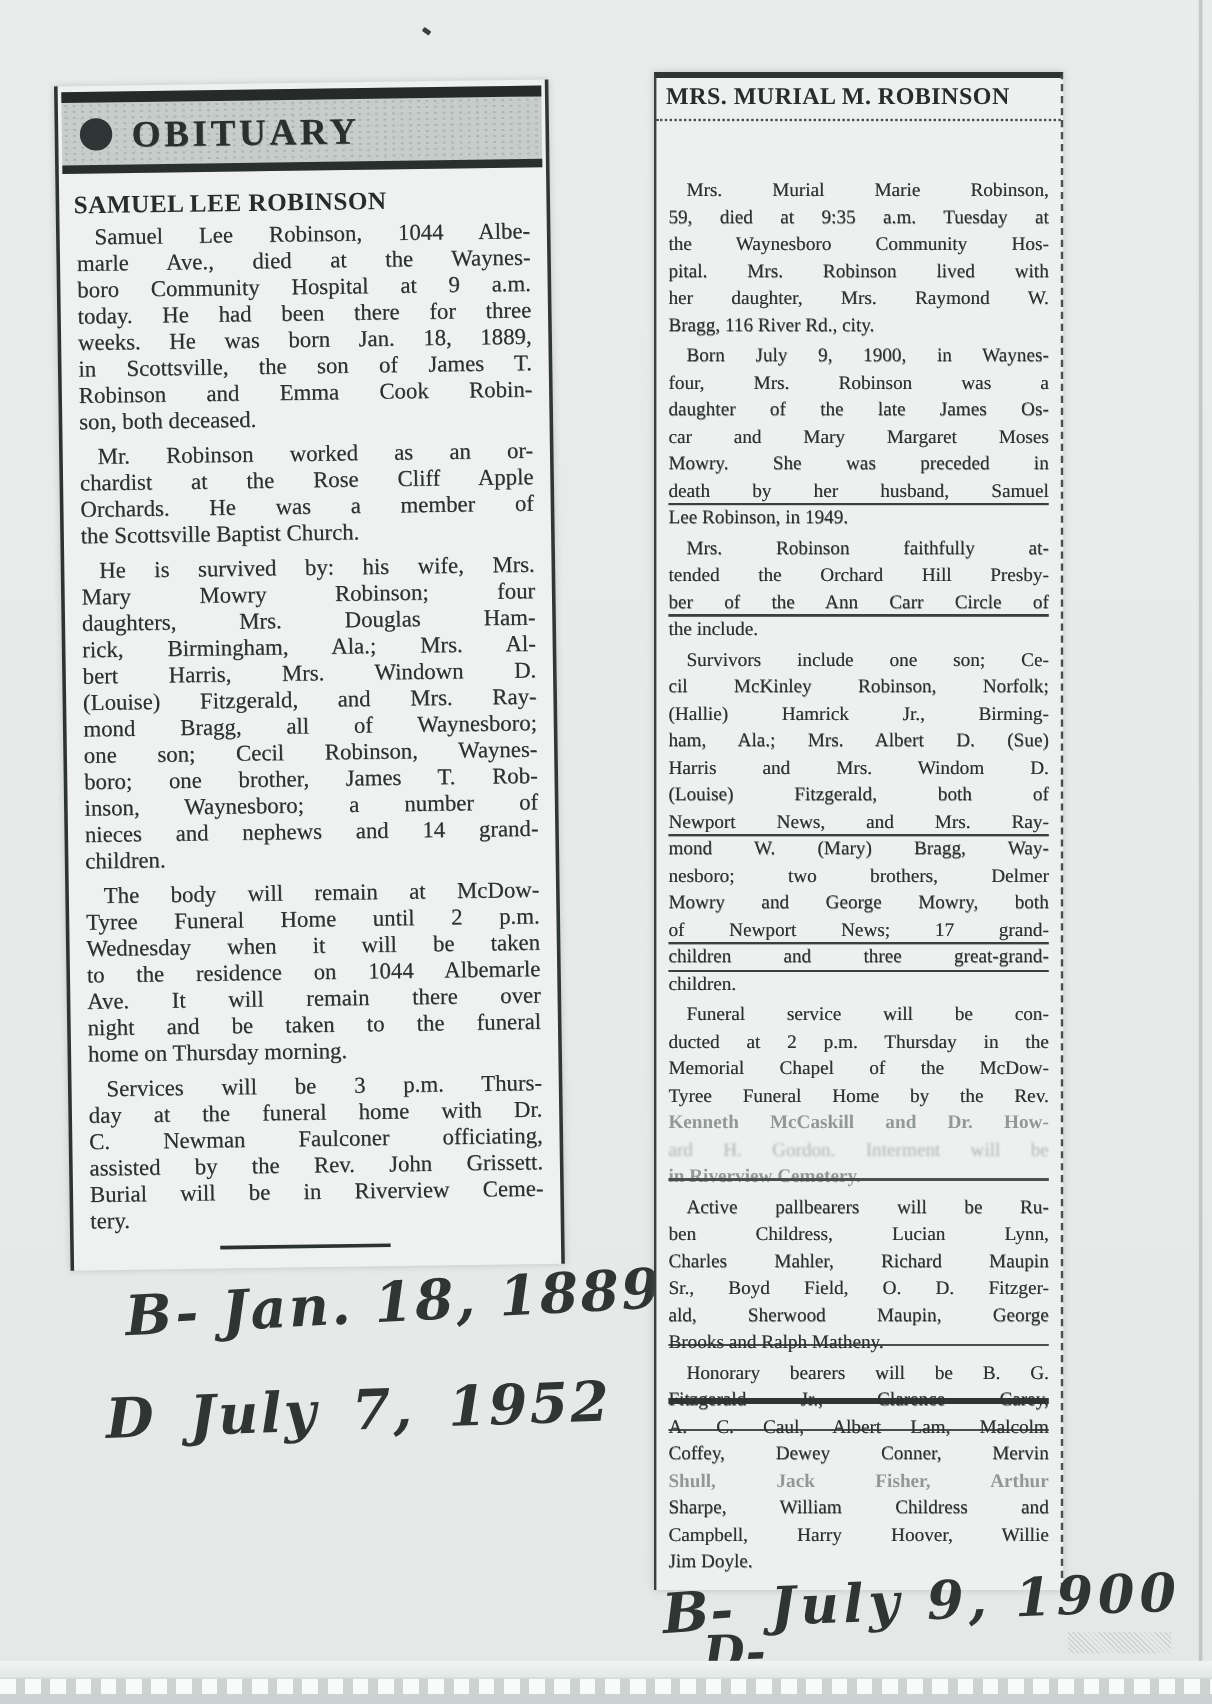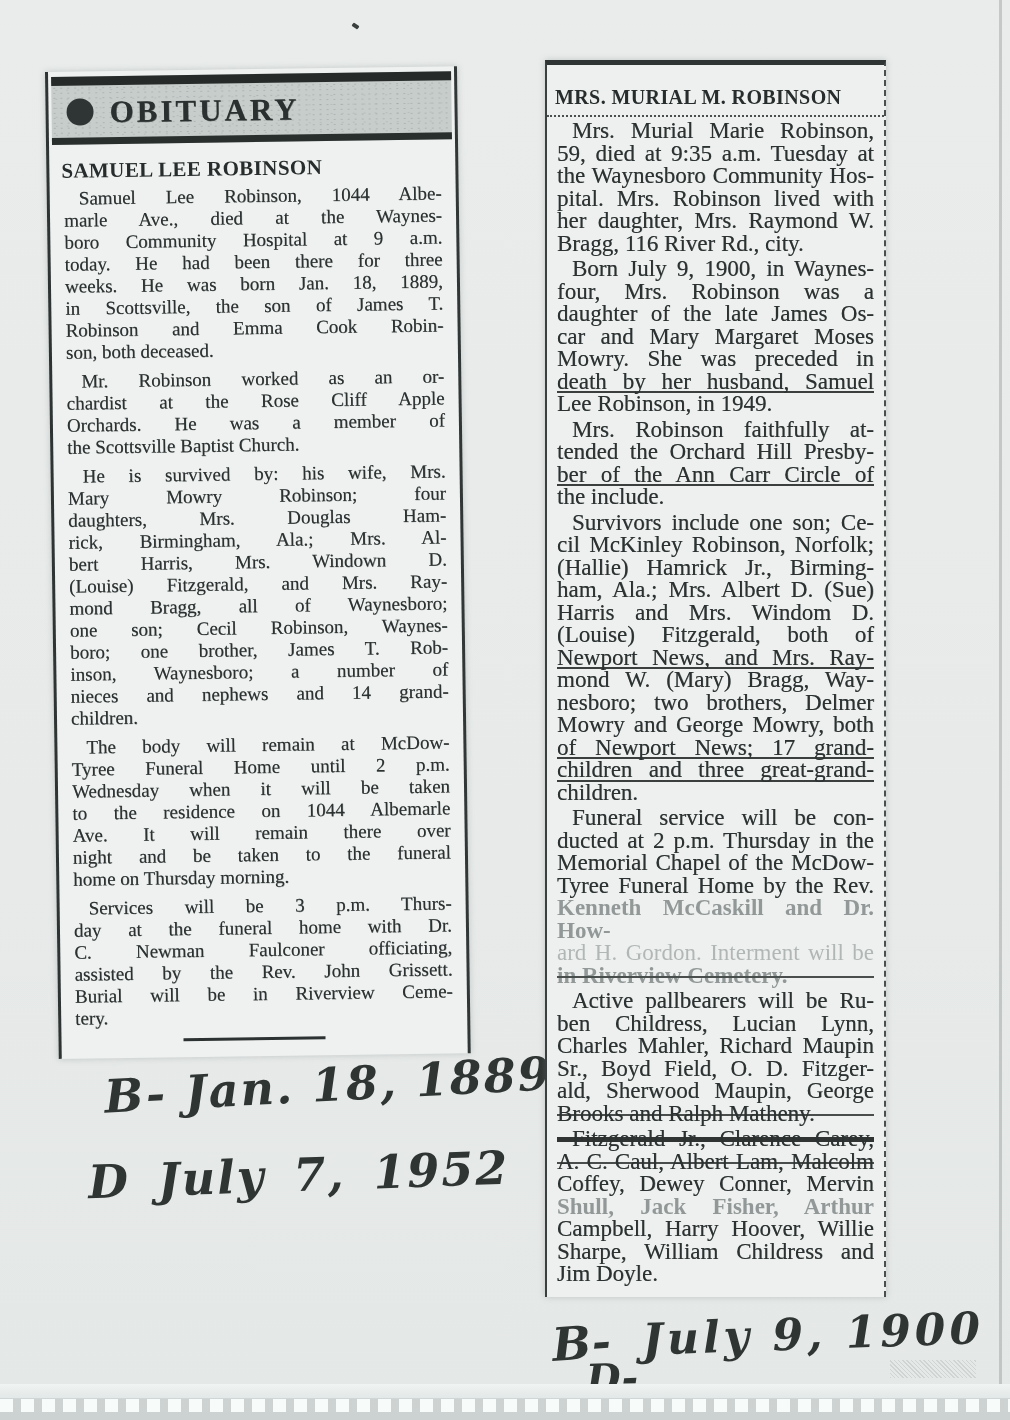--- a/index.html
+++ b/index.html
@@ -35,22 +35,22 @@
   #left-body .para{margin:0 0 7px;}
   .end-rule{width:142px;height:3px;background:#2c3231;margin:10px 0 0 122px;}
 
   #right-clip{
     left:545px;top:60px;width:341px;
     border-top:5px solid #2f3534;
     border-left:2px solid #3a403f;border-right:2px dashed #4a504f;
     padding-bottom:8px;background:#edf0ef;
   }
   #right-headline{font-size:20px;letter-spacing:0.4px;padding:5px 8px 6px;
-    border-bottom:2px dotted #4a504f;margin-top:16px;}
-  #right-body{padding:3px 10px 0;font-size:23px;line-height:22.5px;}
+    border-bottom:2px dotted #4a504f;}
+  #right-body{padding:3px 10px 0;font-size:16px;line-height:22.5px;margin-top:44px;}
   #right-body .para{margin:0 0 3px;}
 
   
   .tline{text-align:justify;text-align-last:justify;}
   .tline.lastline{text-align-last:left;}
   .para .tline:first-child{text-indent:15px;}
   
   .rule-below{background-image:linear-gradient(to top,#3b403f 0 2px,transparent 2px);}
   .strike{background-image:linear-gradient(to bottom,transparent 0 52%,rgba(45,50,49,0.85) 52% 60%,transparent 60%);}
   .strike-heavy{background-image:linear-gradient(to bottom,transparent 0 38%,rgba(38,43,42,0.95) 38% 62%,transparent 62%);}
@@ -198,26 +198,27 @@
       </div>
       <div class="para">
         <div class="tline">Active pallbearers will be Ru-</div>
         <div class="tline">ben Childress, Lucian Lynn,</div>
         <div class="tline">Charles Mahler, Richard Maupin</div>
         <div class="tline">Sr., Boyd Field, O. D. Fitzger-</div>
         <div class="tline">ald, Sherwood Maupin, George</div>
         <div class="tline lastline strike">Brooks and Ralph Matheny.</div>
       </div>
       <div class="para">
+        <div class="tline">Honorary bearers will be B. G.</div>
         <div class="tline strike-heavy">Fitzgerald Jr., Clarence Carey,</div>
         <div class="tline strike">A. C. Caul, Albert Lam, Malcolm</div>
         <div class="tline">Coffey, Dewey Conner, Mervin</div>
         <div class="tline faded">Shull, Jack Fisher, Arthur</div>
+        <div class="tline">Sharpe, William Childress and</div>
         <div class="tline">Campbell, Harry Hoover, Willie</div>
-        <div class="tline">Sharpe, William Childress and</div>
         <div class="tline lastline">Jim Doyle.</div>
       </div>
     </div>
 </div>
 
 <div class="hand" id="right-note-b">B-</div>
 <div class="hand" id="right-note-date">July 9, 1900</div>
 <div class="hand" id="right-note-d">D-</div>
 
 <div class="stipple"></div>

